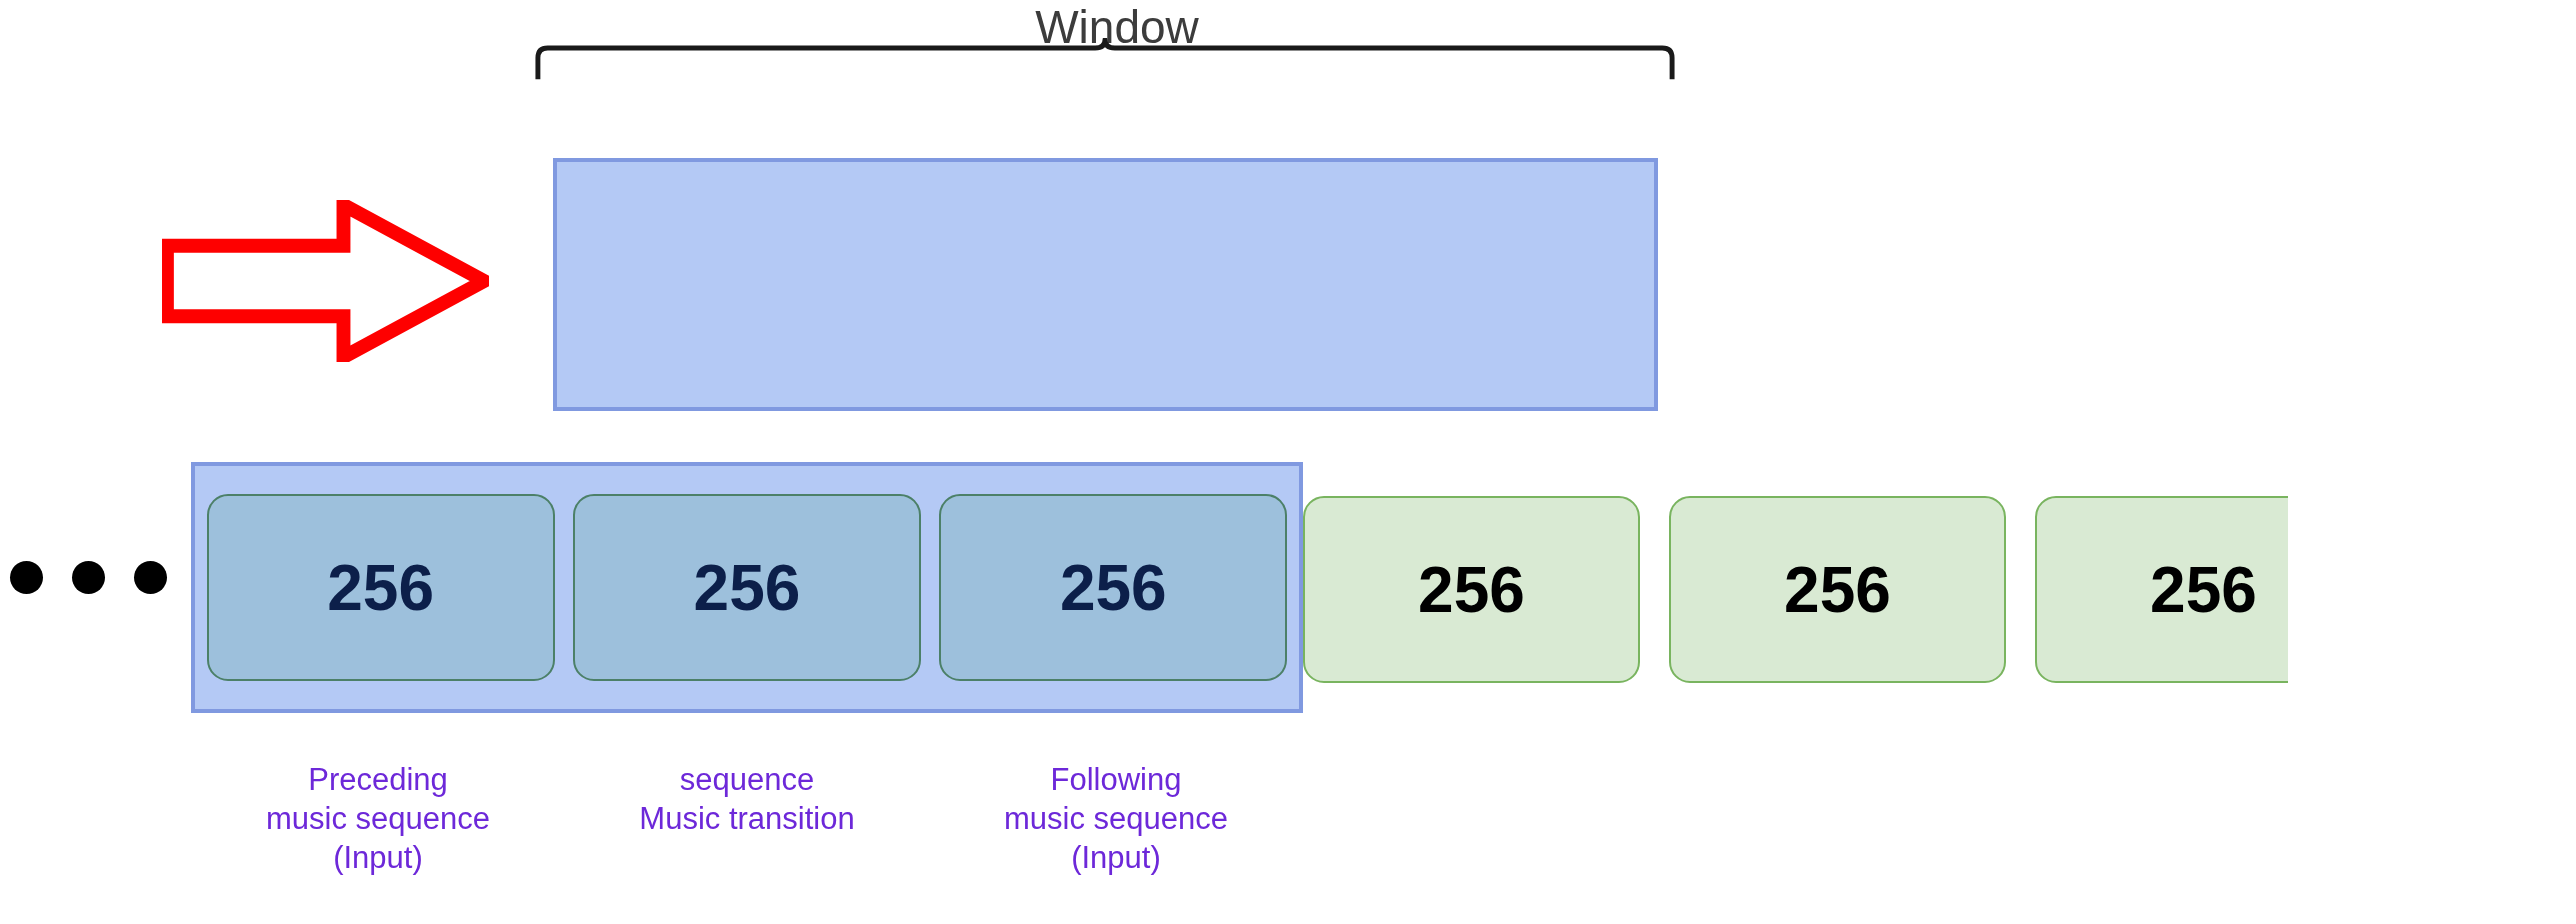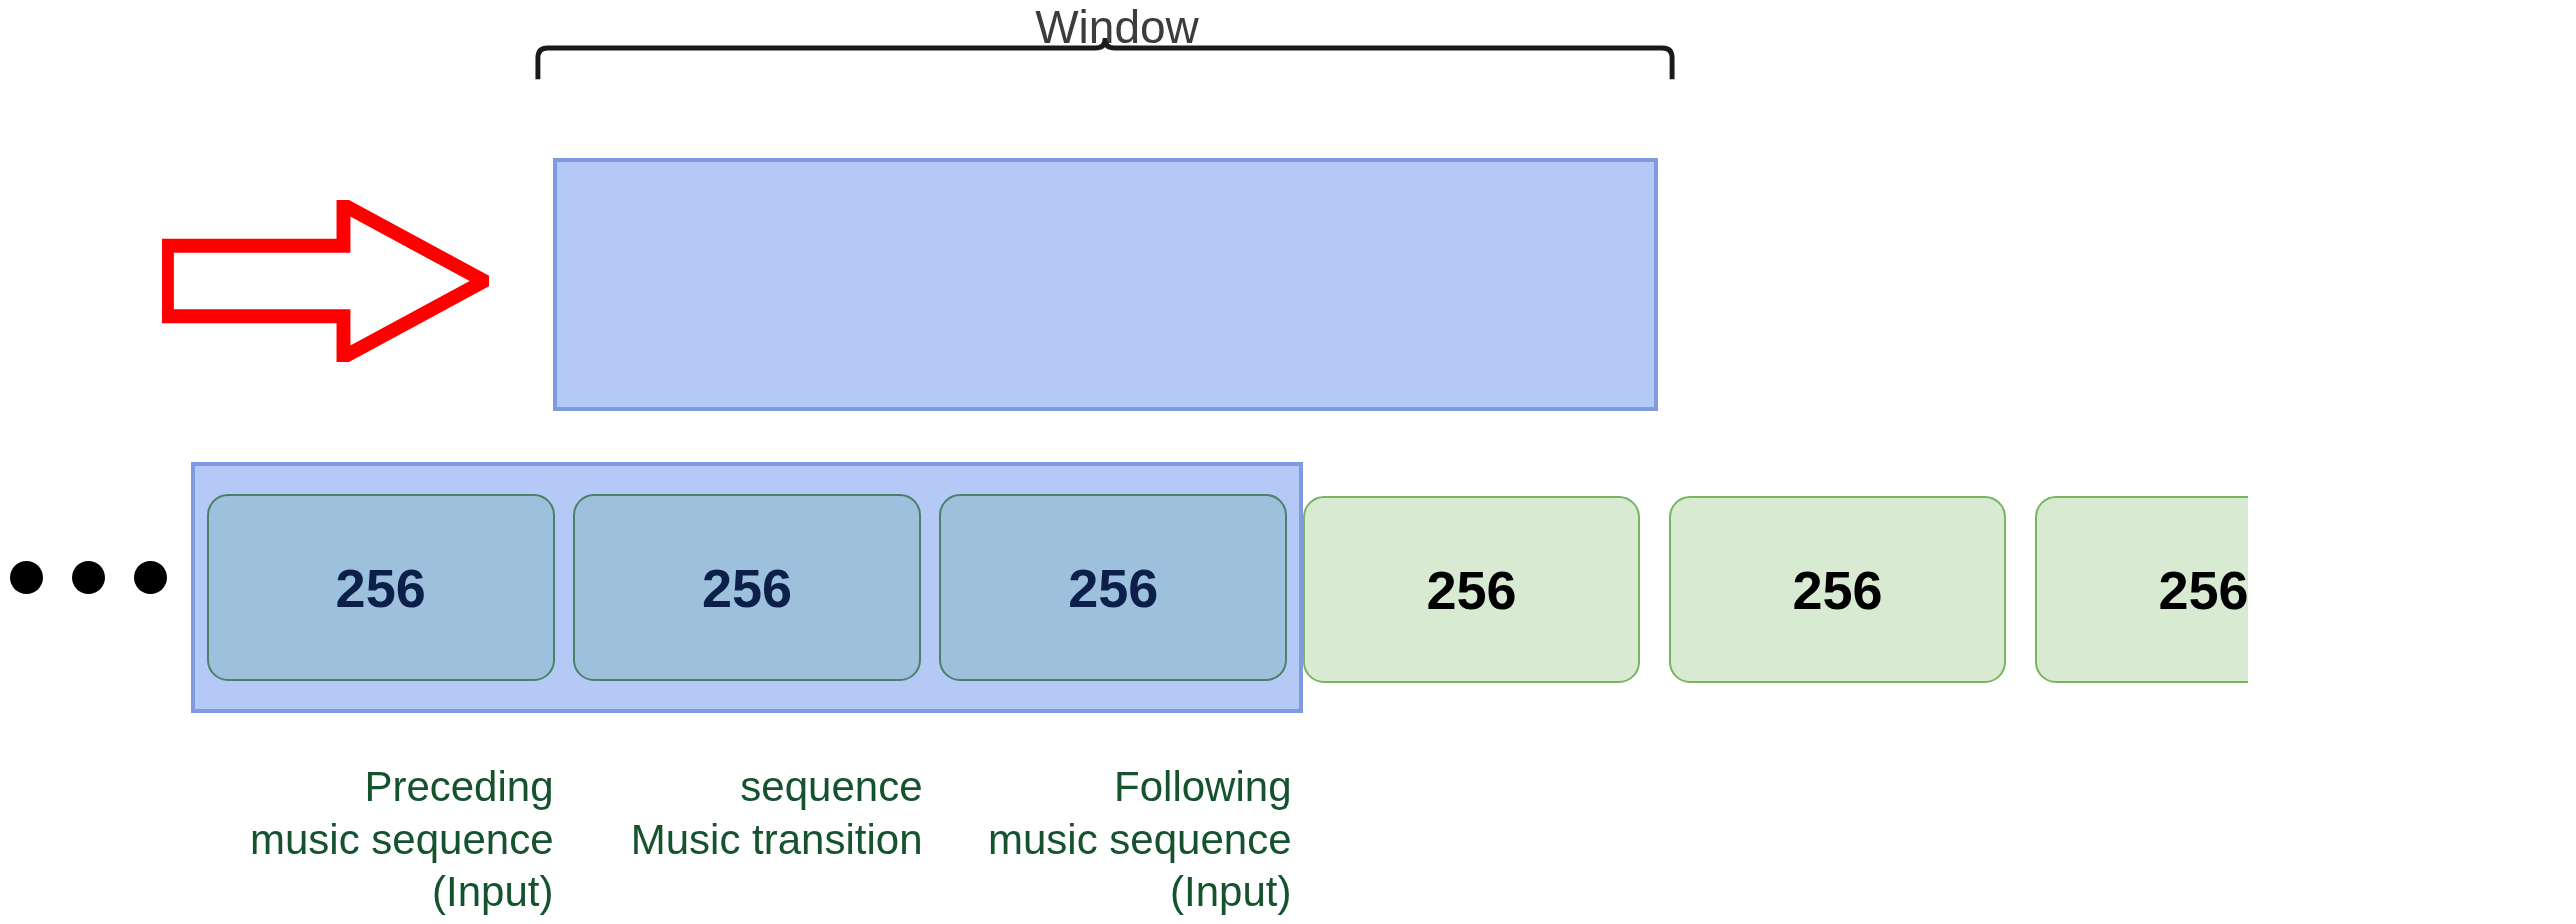--- a/index.html
+++ b/index.html
@@ -9,20 +9,21 @@
   }
   body {
     font-family: "Liberation Sans", sans-serif;
   }
   #canvas {
     position: relative;
     width: 2248px;
     height: 924px;
     background: #ffffff;
     overflow: hidden;
+    padding-left: 40px;
   }
 
   
   #window-title {
     position: absolute;
     left: 933px;
     top: 3.3px;
     width: 368px;
     text-align: center;
     font-size: 46px;
@@ -102,21 +103,21 @@
     gap: 18px;
   }
   .seq-box {
     flex: 1 1 0;
     height: 187px;
     border-radius: 21px;
     box-sizing: border-box;
     display: flex;
     align-items: center;
     justify-content: center;
-    font-size: 54px;
+    font-size: 64px;
     font-weight: bold;
     text-align: center;
   }
   .seq-box.blue {
     background: #9dc0dc;
     border: 2.5px solid #4c8068;
     color: #0c1f4a;
   }
 
   
@@ -143,24 +144,24 @@
     left: 191px;
     top: 761px;
     width: 1112px;
     display: flex;
     padding: 0 11.5px;
     gap: 18px;
     box-sizing: border-box;
   }
   .caption {
     flex: 1 1 0;
-    text-align: right;
-    font-size: 42px;
+    text-align: center;
+    font-size: 31px;
     line-height: 1.25;
-    color: #14532d;
+    color: #6d28d9;
   }
   .caption .cap-line { display: block; white-space: nowrap; }
 </style>
 </head>
 <body>
 
 <div id="canvas">
 
   <div id="window-title">Window</div>
 

